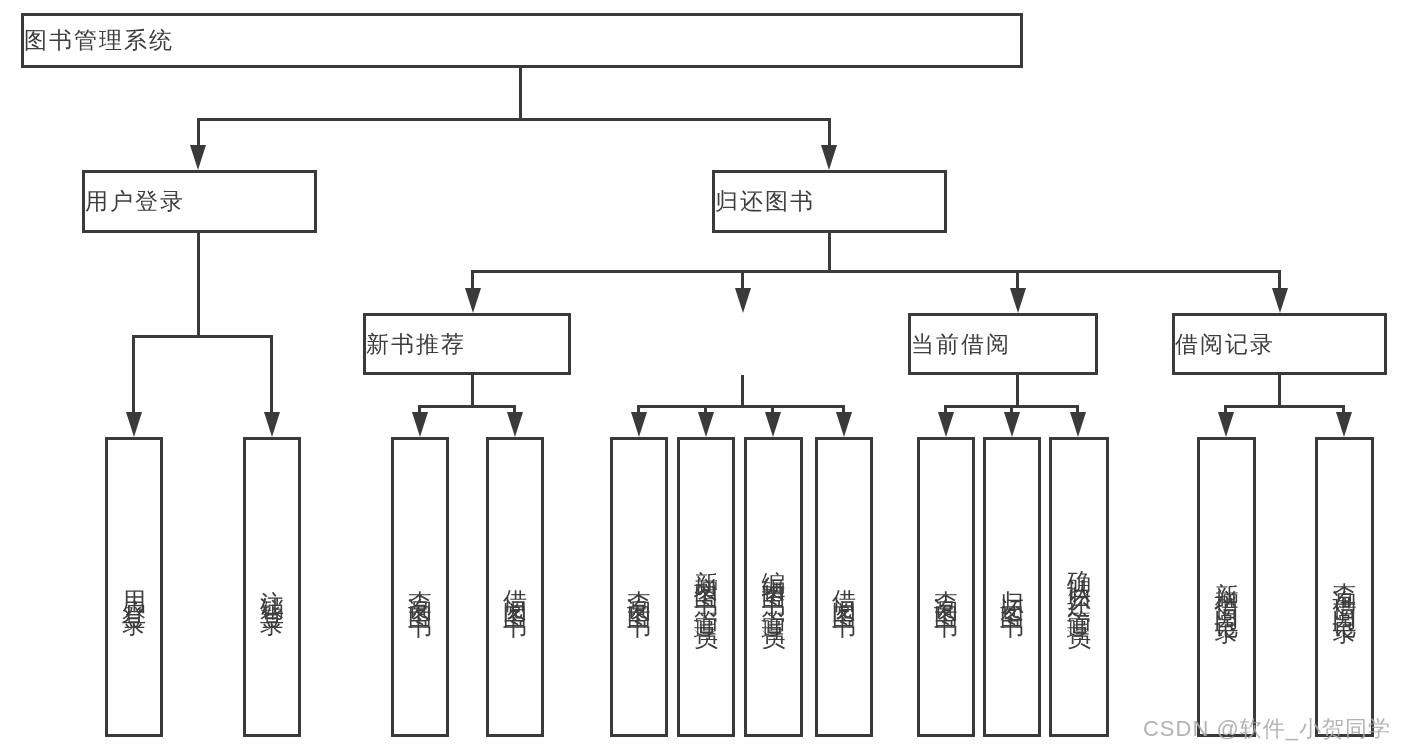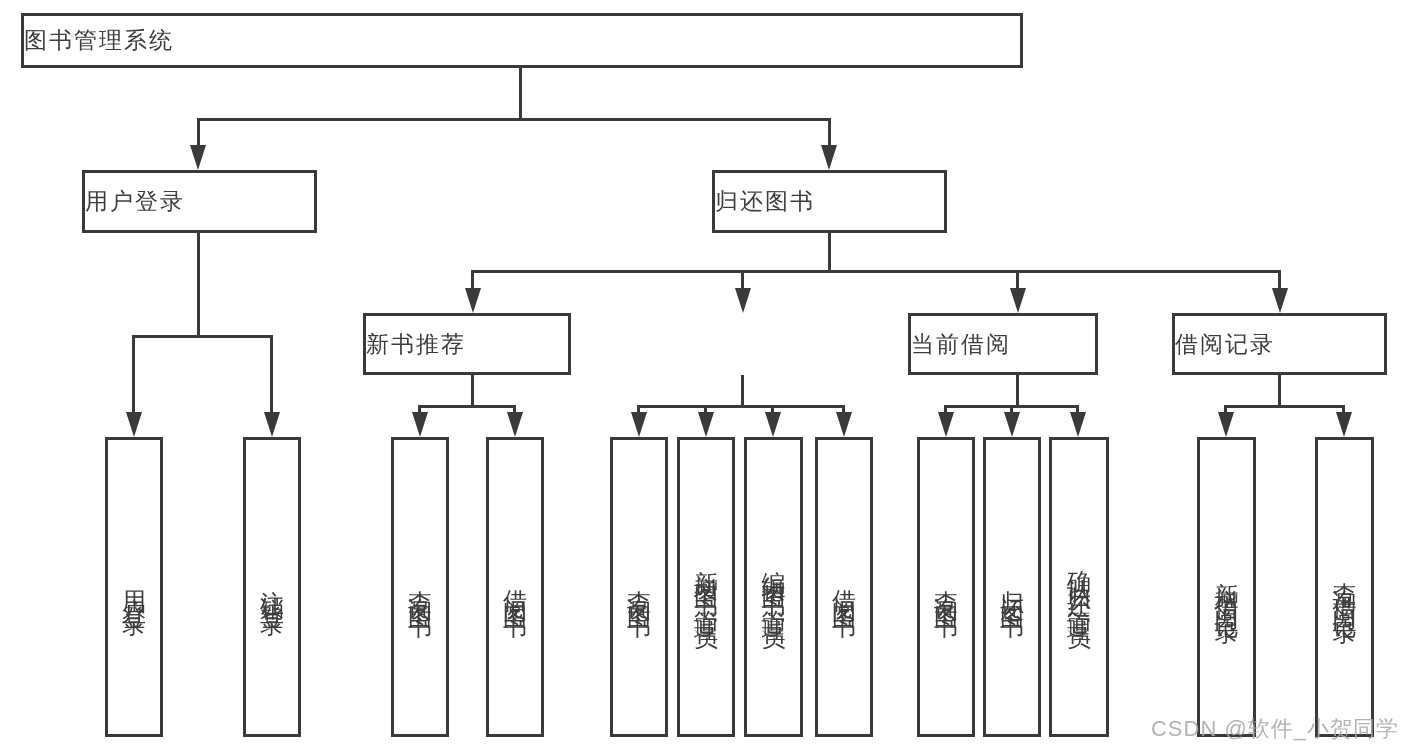--- a/index.html
+++ b/index.html
@@ -30,21 +30,21 @@
     white-space:nowrap;
   }
   .hl{position:absolute;height:3px;background:var(--line);}
   .vl{position:absolute;width:3px;background:var(--line);}
   .arrow{
     position:absolute;width:0;height:0;
     border-left:8px solid transparent;border-right:8px solid transparent;
     border-top:25px solid var(--line);
   }
   .watermark{
-    position:absolute;top:714px;right:6px;z-index:10;
+    position:absolute;top:714px;right:14px;z-index:10;
     color:var(--wm);font-size:22px;opacity:.9;letter-spacing:1px;
   }
 </style>
 </head>
 <body>
 
 <div id="canvas">
 
   <div class="node" style="left:21px;top:13px;width:1002px;height:55px;">
     <span>图书管理系统</span>

